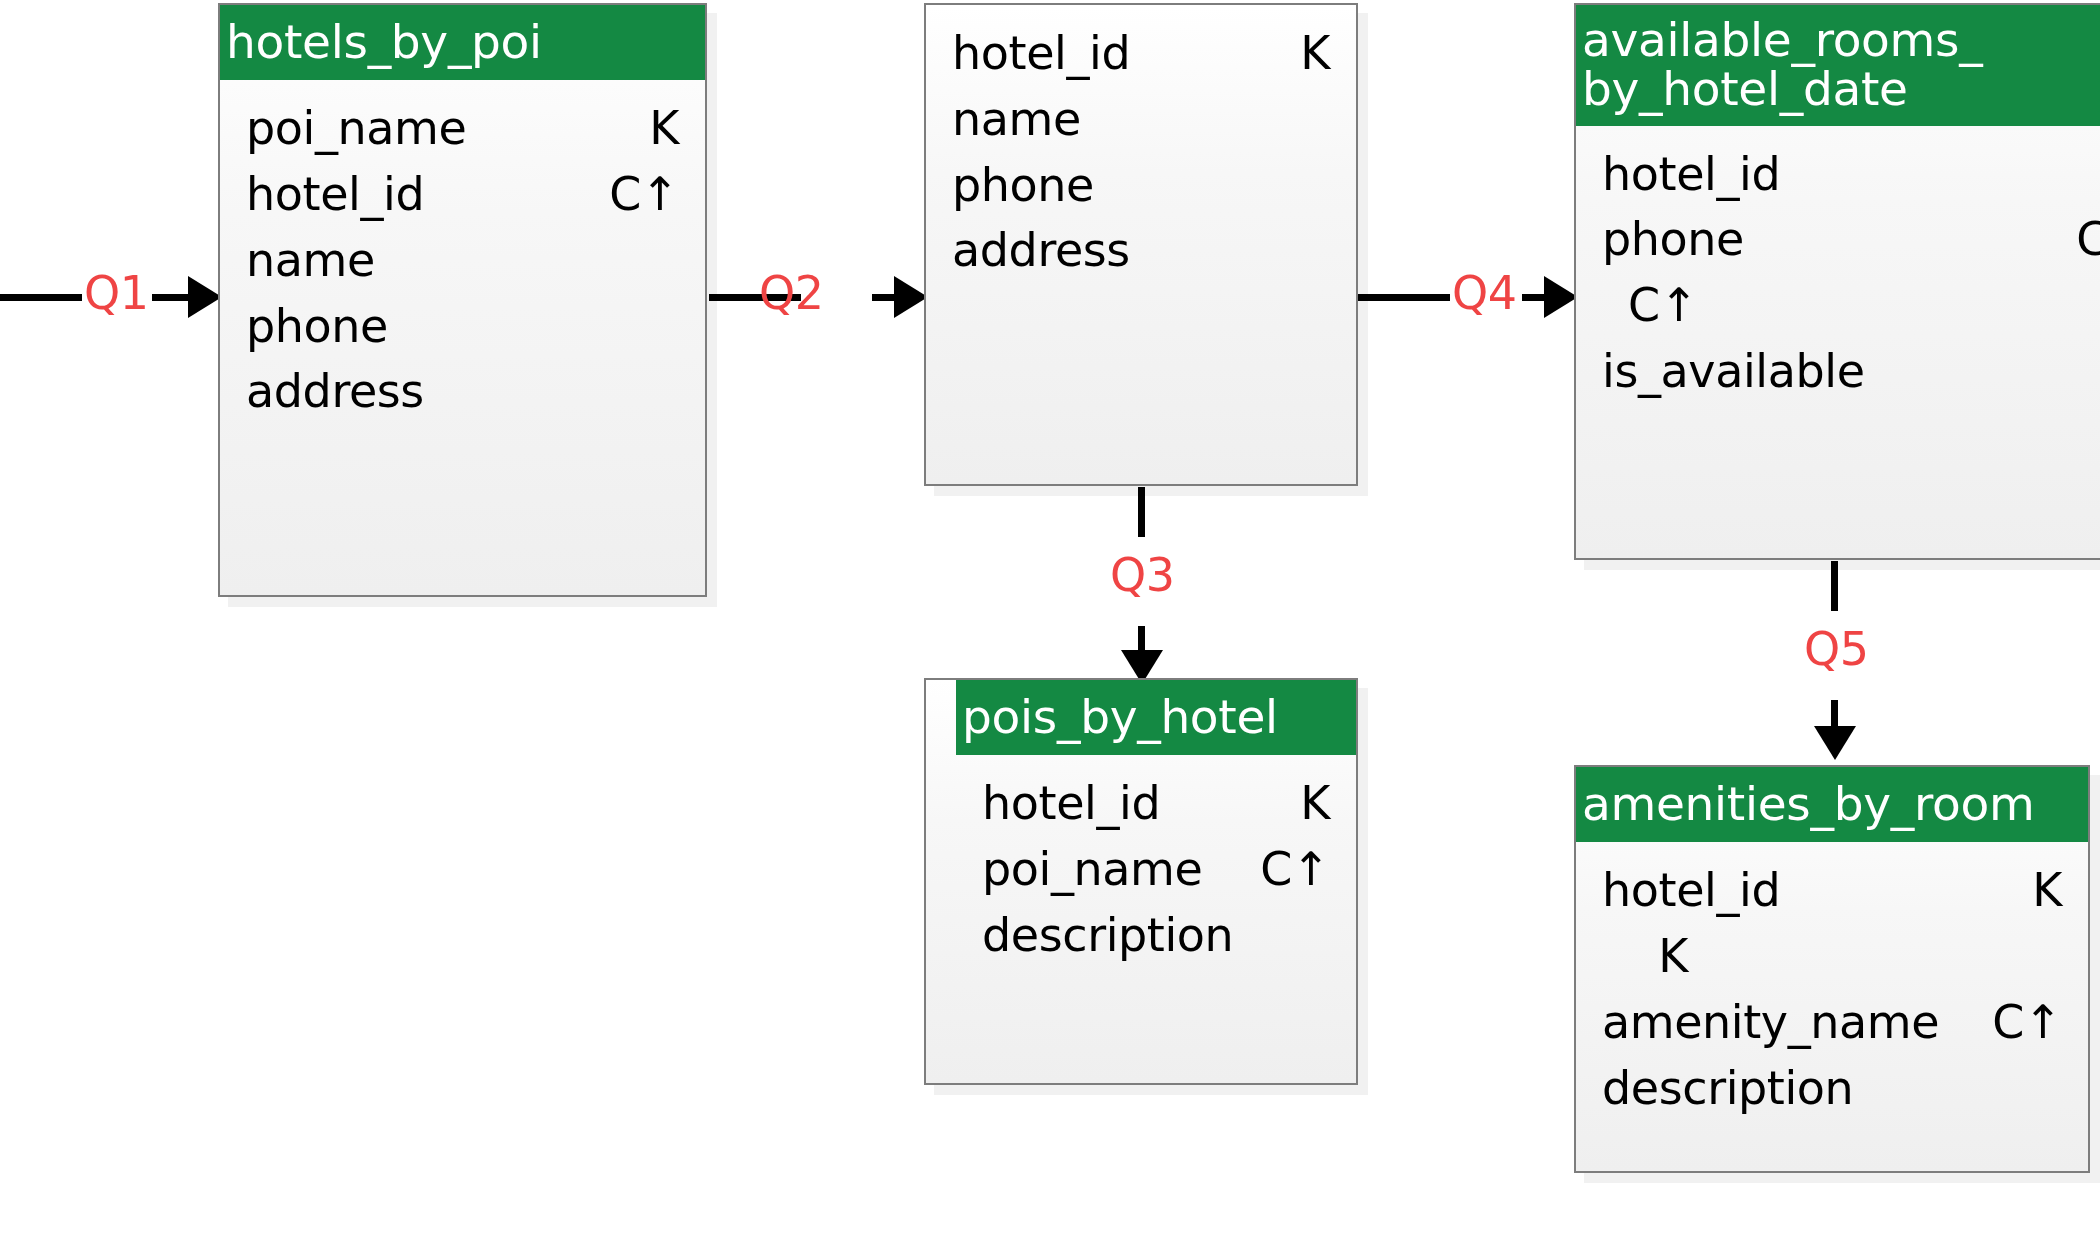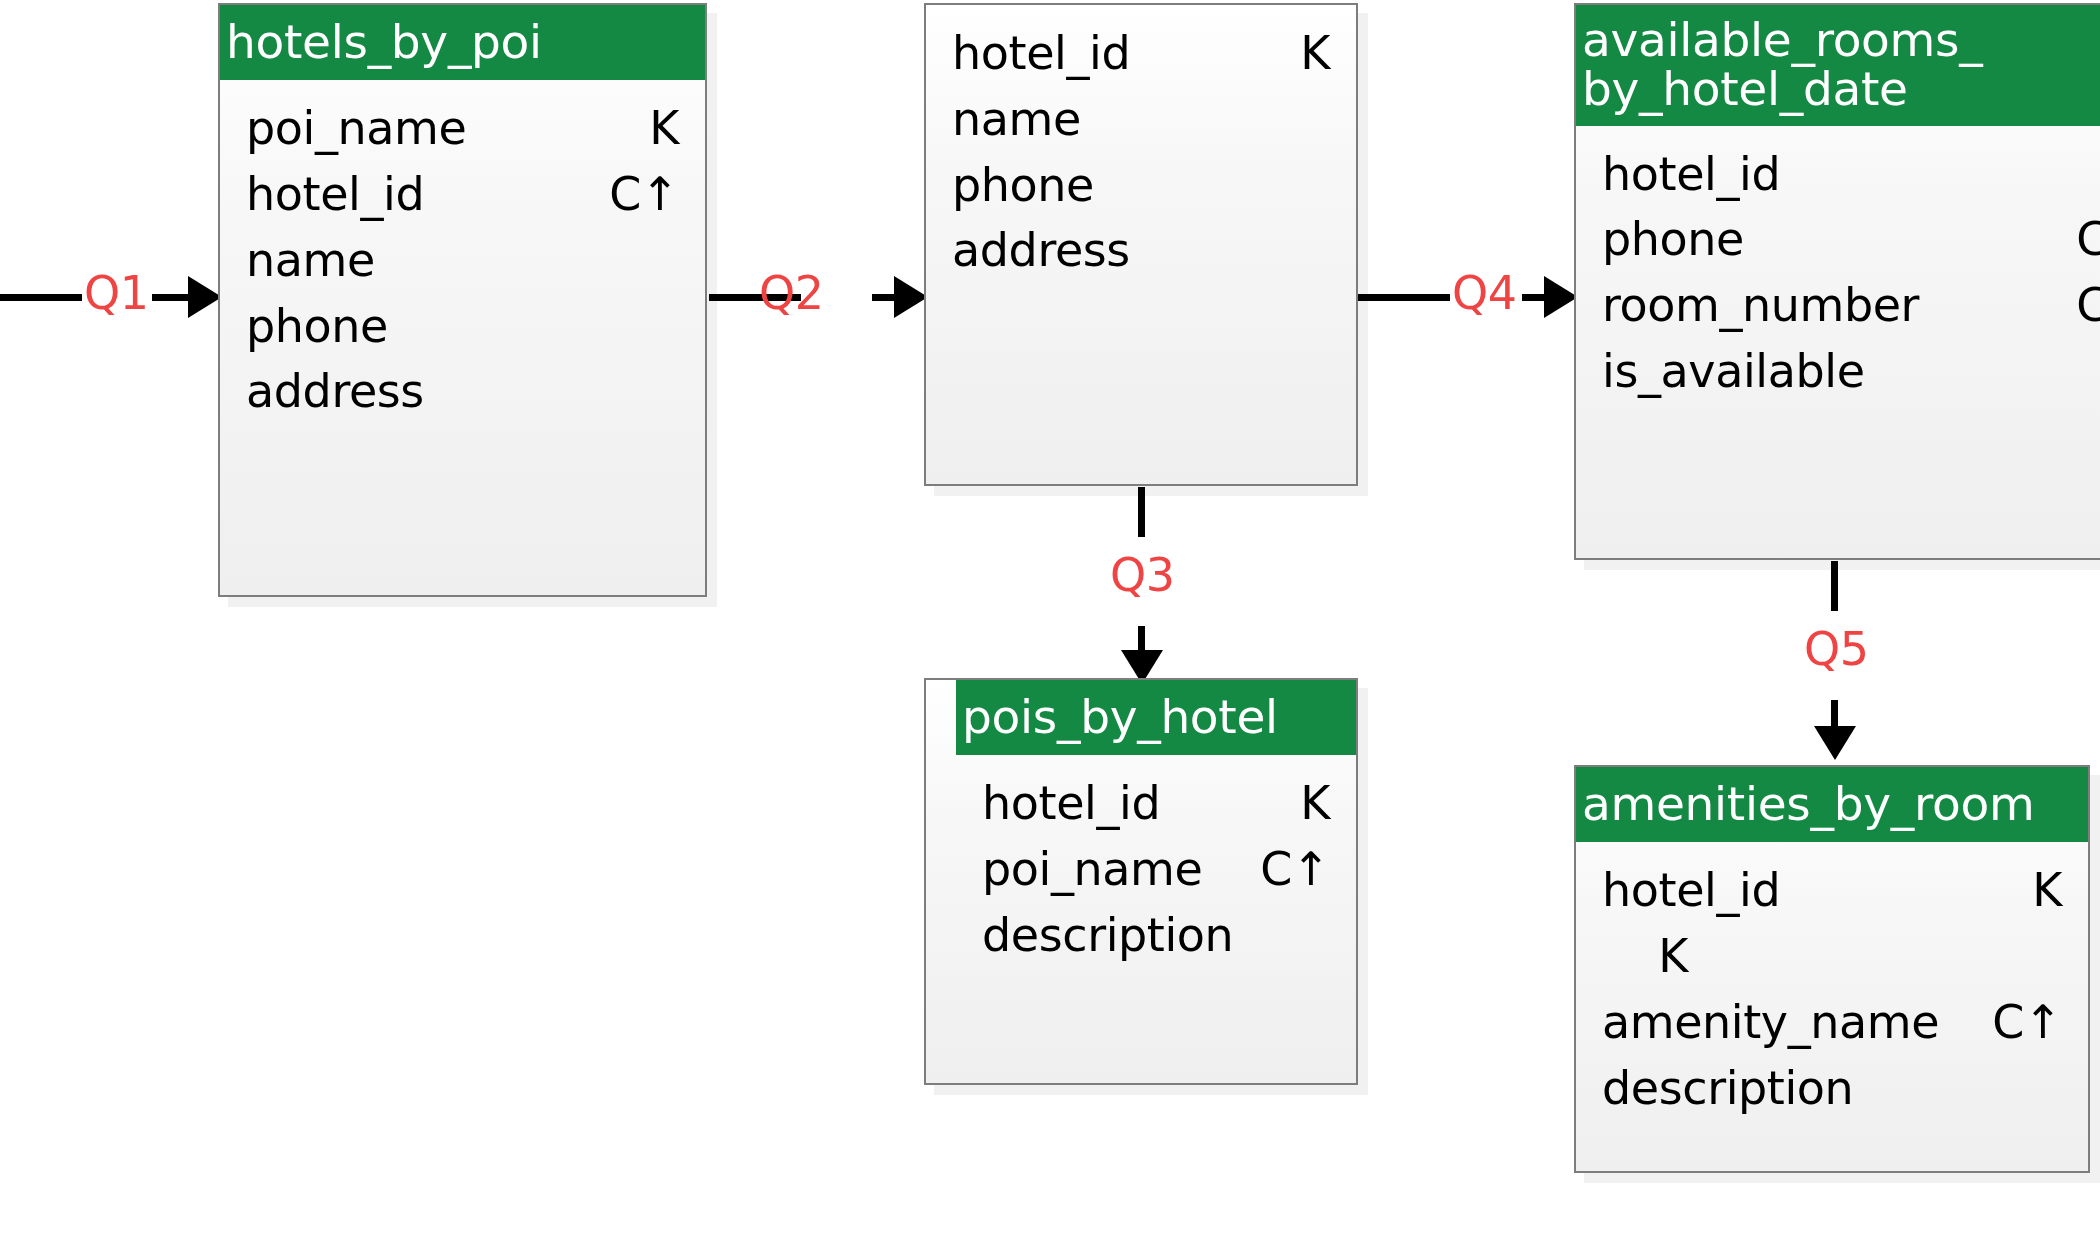--- a/index.html
+++ b/index.html
@@ -187,21 +187,20 @@
     <div class="entity-body">
       <div class="field-row">
         <span class="field-name">hotel_id</span>
         <span class="field-key">K</span>
       </div>
       <div class="field-row">
         <span class="field-name">phone</span>
         <span class="field-key">C↑</span>
       </div>
       <div class="field-row">
-        <span class="field-name">room_number</span>
         <span class="field-key">C↑</span>
       </div>
       <div class="field-row">
         <span class="field-name">is_available</span>
         <span class="field-key"></span>
       </div>
     </div>
   </div>
 
   <div class="entity" style="left:924px; top:678px; width:434px; height:407px;padding-left:30px;">

